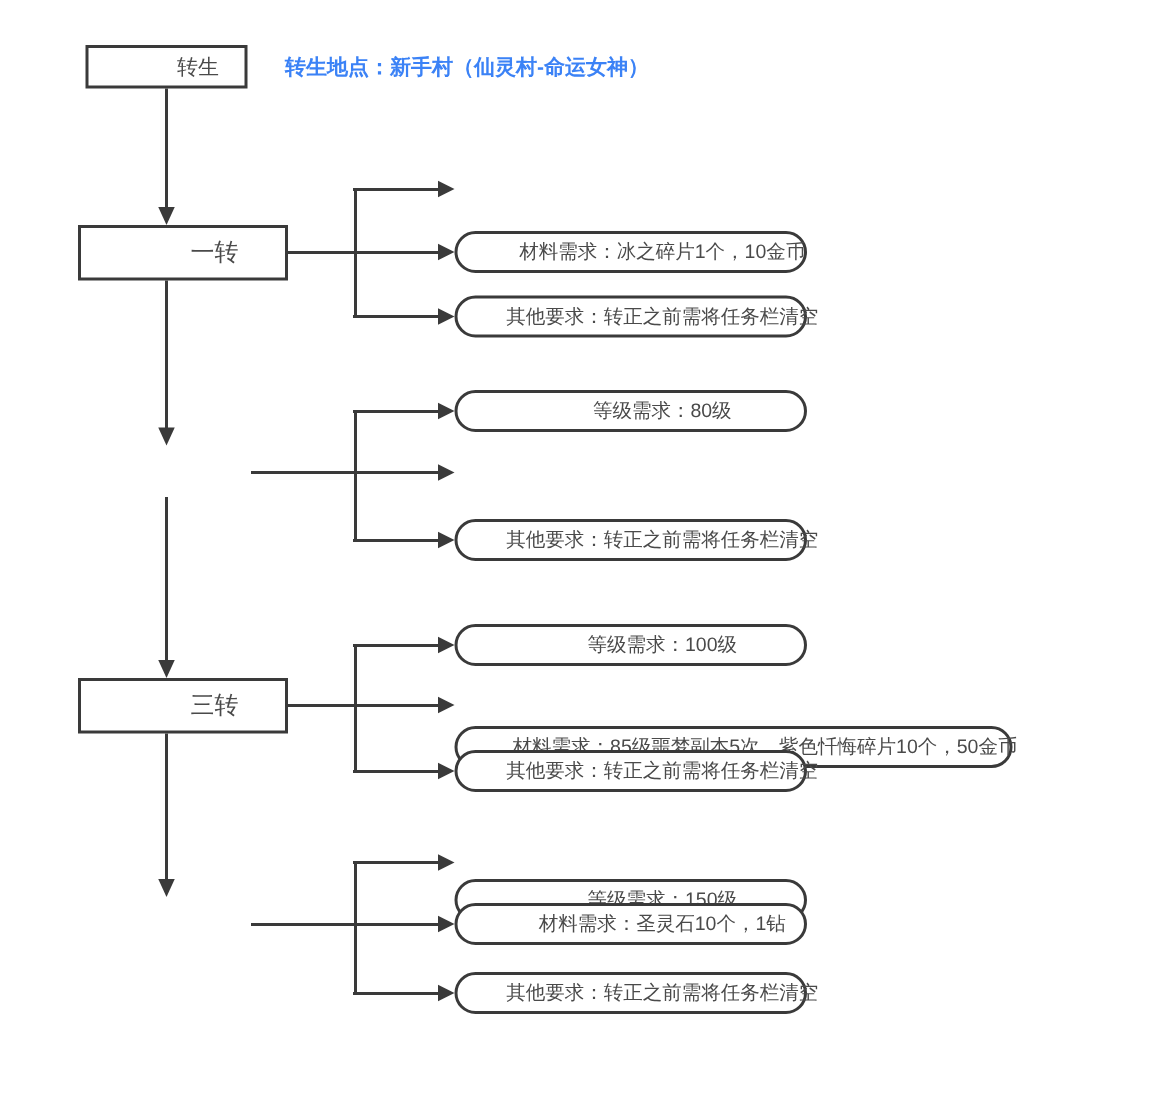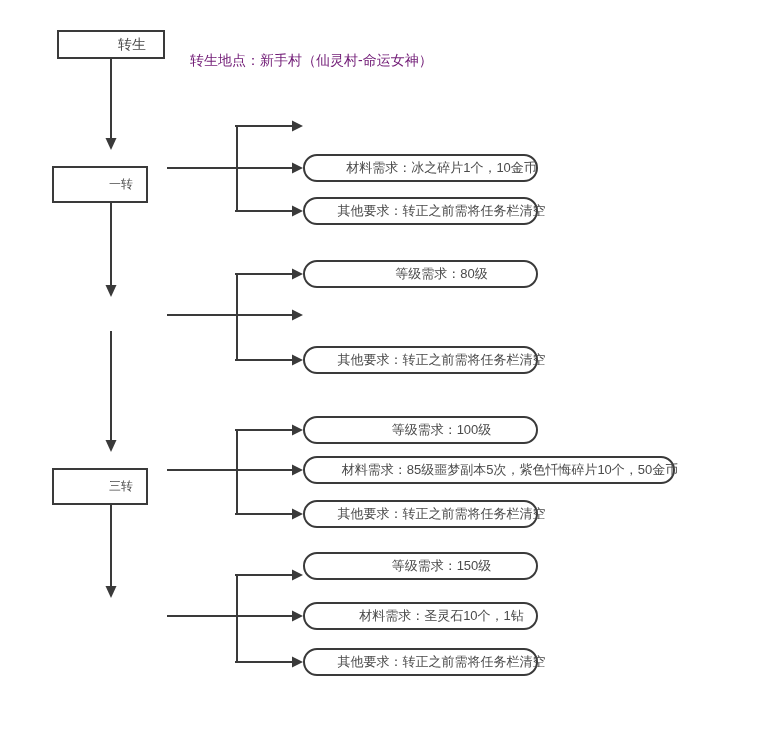--- a/index.html
+++ b/index.html
@@ -34,47 +34,46 @@
   }
   .title-box {
     left: 57px;
     top: 30px;
     width: 108px;
     height: 29px;
     font-size: 14px;
   }
   .rank {
     left: 52px;
-    width: 96px;
+    width: 140px;
     height: 37px;
-    font-size: 12px;
-    margin-top: 16px;
+    font-size: 16px;
   }
   .req {
     left: 303px;
     width: 235px;
     height: 28px;
     border-radius: 15px;
     font-size: 13px;
   }
   .req.wide {
     width: 372px;
+    margin-top: 28px;
   }
   .subtitle {
     position: absolute;
     left: 190px;
     top: 30px;
     height: 29px;
     display: flex;
     align-items: center;
     font-size: 14px;
-    font-weight: 400;
-    color: #701a75;
+    font-weight: 700;
+    color: #3b82f6;
     white-space: nowrap;
-    margin-top: 16px;
   }
   .ln {
     stroke: #3a3a3a;
     stroke-width: 2;
     stroke-linecap: square;
     shape-rendering: crispEdges;
   }
   .ah {
     fill: #3a3a3a;
     stroke: none;
@@ -163,17 +162,17 @@
   <div class="node req" style="top:260px">等级需求：80级</div>
   <div class="node req" style="top:346px">其他要求：转正之前需将任务栏清空</div>
 
   <div class="node rank" style="top:452px">
     <span>三转</span>
   </div>
   <div class="node req" style="top:416px">等级需求：100级</div>
   <div class="node req wide" style="top:456px">材料需求：85级噩梦副本5次，紫色忏悔碎片10个，50金币</div>
   <div class="node req" style="top:500px">其他要求：转正之前需将任务栏清空</div>
 
-  <div class="node req" style="top:552px">等级需求：150级</div>
+  <div class="node req" style="top:586px">等级需求：150级</div>
   <div class="node req" style="top:602px">材料需求：圣灵石10个，1钻</div>
   <div class="node req" style="top:648px">其他要求：转正之前需将任务栏清空</div>
 
 </div>
 
 </body></html>

